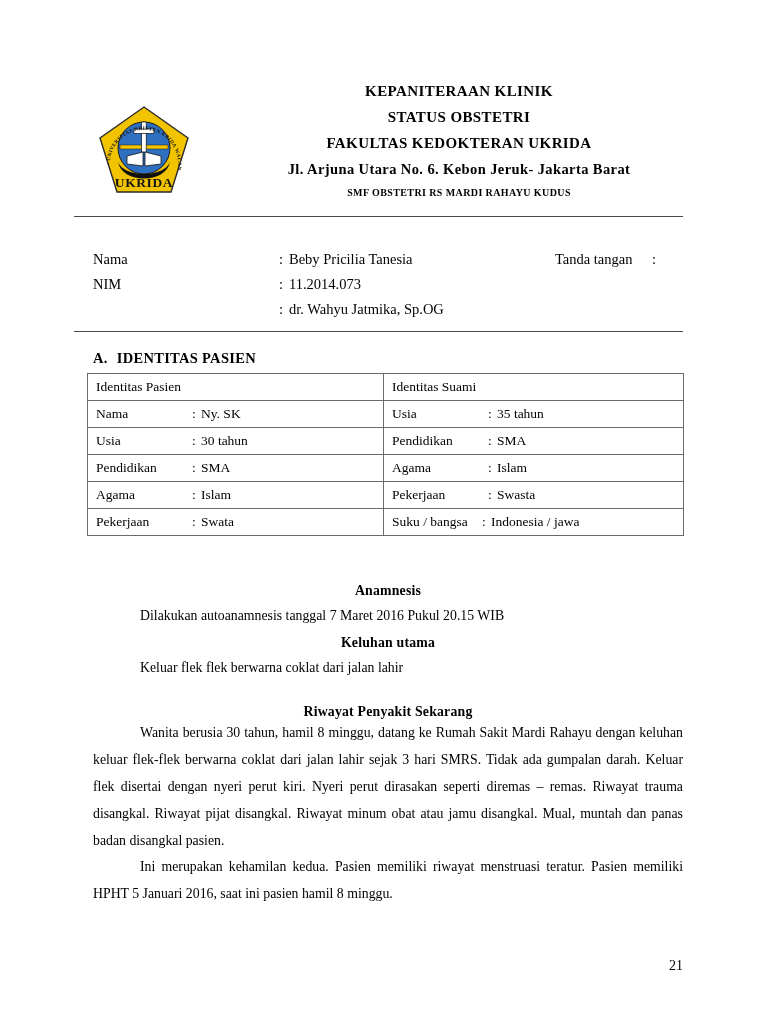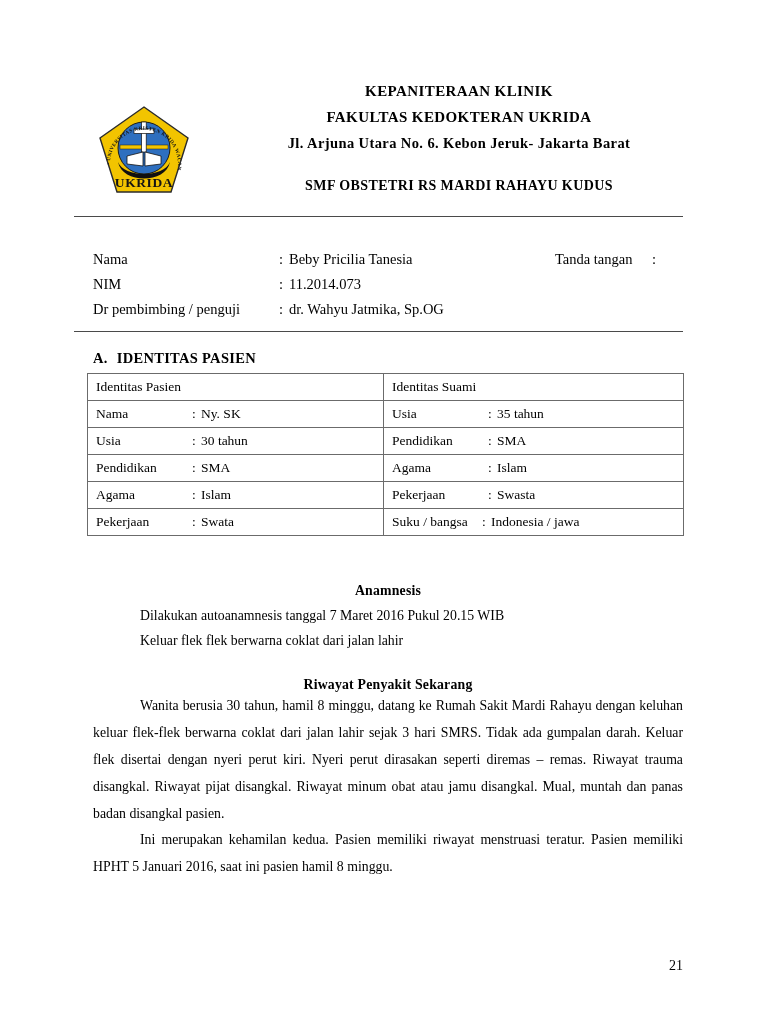--- a/index.html
+++ b/index.html
@@ -42,21 +42,21 @@
   }
   .header-titles .line {
     font-weight: bold;
     letter-spacing: 0.4px;
     line-height: 1.0;
   }
   .h-l1 { font-size: 15px; margin-top: 2px; }
   .h-l2 { font-size: 15px; margin-top: 11px; }
   .h-l3 { font-size: 15px; margin-top: 11px; }
   .h-l4 { font-size: 14.5px; margin-top: 11px; }
-  .h-l5 { font-size: 14px; margin-top: 28px; }
+  .h-l5 { font-size: 10px; margin-top: 11px; }
 
   
   .rule {
     position: absolute;
     left: 74px;
     width: 609px;
     height: 0;
     border-top: 1.6px solid #4a4a4a;
   }
   .rule-top { top: 216px; }
@@ -188,20 +188,21 @@
         <text font-family="Liberation Serif, serif" font-size="5.2" font-weight="bold" fill="#141414" letter-spacing="0.35">
           <textPath href="#ringpath" startOffset="6%">• UNIVERSITAS KRISTEN KRIDA WACANA</textPath>
         </text>
 
         <text x="48" y="83" text-anchor="middle" font-family="Liberation Serif, serif" font-size="13.5" font-weight="bold" fill="#141414" letter-spacing="0.6">UKRIDA</text>
       </svg>
     </div>
 
     <div class="header-titles">
       <div class="line h-l1">KEPANITERAAN KLINIK</div>
+      <div class="line h-l2">STATUS OBSTETRI</div>
       <div class="line h-l3">FAKULTAS KEDOKTERAN UKRIDA</div>
       <div class="line h-l4">Jl. Arjuna Utara No. 6. Kebon Jeruk- Jakarta Barat</div>
       <div class="line h-l5">SMF OBSTETRI RS MARDI RAHAYU KUDUS</div>
     </div>
   </div>
 
   <div class="rule rule-top"></div>
 
   <div class="meta">
 
@@ -213,21 +214,20 @@
       <span class="sign-colon">:</span>
     </div>
 
     <div class="meta-row">
       <span class="meta-label">NIM</span>
       <span class="meta-colon">:</span>
       <span class="meta-value">11.2014.073</span>
     </div>
 
     <div class="meta-row">
-      <span class="meta-label">Dr pembimbing / penguji</span>
       <span class="meta-colon">:</span>
       <span class="meta-value">dr. Wahyu Jatmika, Sp.OG</span>
     </div>
 
   </div>
 
   <div class="rule rule-mid"></div>
 
   <div class="section-a">
     <span class="sec-letter">A.</span><span>IDENTITAS PASIEN</span>
@@ -334,20 +334,21 @@
         </td>
       </tr>
     </tbody>
   </table>
 
   <div class="content">
 
     <div class="sub-head">Anamnesis</div>
     <div class="indent-line">Dilakukan autoanamnesis tanggal 7 Maret 2016 Pukul 20.15 WIB</div>
 
+    <div class="sub-head gap-a">Keluhan utama</div>
     <div class="indent-line">Keluar flek flek berwarna coklat dari jalan lahir</div>
 
     <div class="sub-head gap-b">Riwayat Penyakit Sekarang</div>
     <div class="para">Wanita berusia 30 tahun, hamil 8 minggu, datang ke  Rumah Sakit Mardi Rahayu dengan keluhan keluar flek-flek berwarna coklat dari jalan lahir sejak 3 hari SMRS. Tidak ada gumpalan darah. Keluar flek disertai dengan nyeri perut kiri. Nyeri perut dirasakan seperti diremas – remas. Riwayat trauma disangkal. Riwayat pijat disangkal. Riwayat minum obat atau  jamu disangkal. Mual, muntah dan panas badan disangkal pasien.</div>
     <div class="para second">Ini merupakan kehamilan kedua. Pasien memiliki riwayat menstruasi teratur. Pasien memiliki HPHT 5 Januari 2016, saat ini pasien hamil 8 minggu.</div>
 
   </div>
 
   <div class="page-number">21</div>
 

